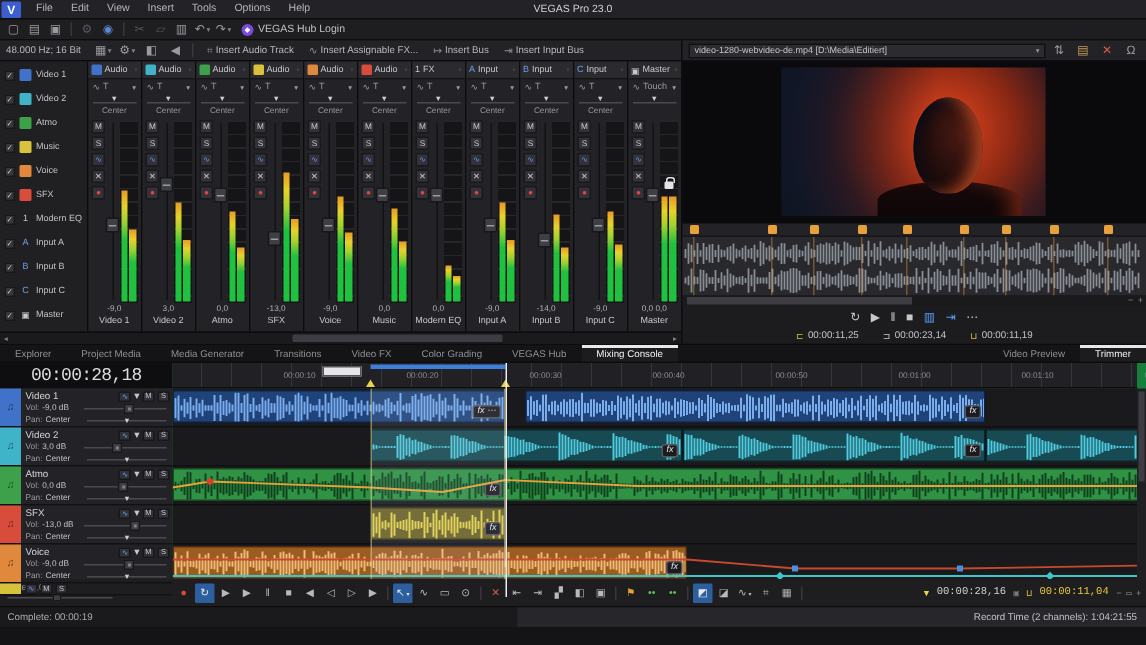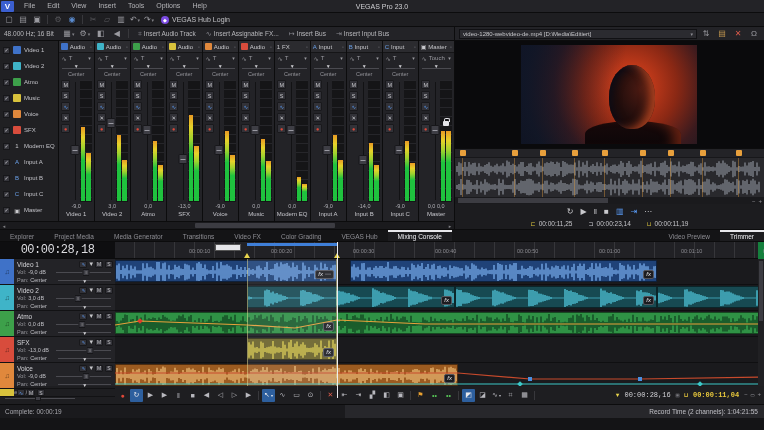--- a/index.html
+++ b/index.html
@@ -157,21 +157,21 @@
   .rategrp{width:112px;font-size:6px;color:#9a9aa0;padding-left:2px;}
   .rateslider{position:relative;height:5px;margin-top:1px;width:70px;}
   .rateslider .line{position:absolute;left:0;right:0;top:2px;height:1px;background:#4a4a50;}
   .rateslider .hd{position:absolute;left:30px;top:0;width:6px;height:5px;background:#3e3e45;border:1px solid #17171a;}
   .tbtn{min-width:13px;height:13px;display:flex;align-items:center;justify-content:center;color:#b8b8be;
         font-size:7px;border-radius:1px;position:relative;}
   .tbtn.active{background:#2d5f9e;color:#e8e8ec;}
   .tbtn .dd{font-size:4px;margin-left:1px;}
   .tr-right{margin-left:auto;display:flex;align-items:center;gap:5px;font-size:7px;color:#d0d0d4;
             font-family:"Liberation Mono",monospace;}
-  .tr-right .yellow{color:#e8c83c;font-weight:bold;}
+  .tr-right .yellow{color:#e8c83c;}
   .pinico{color:#e8d44c;font-size:6px;}
 
   
   .statusbar{height:13px;background:#1a1a1d;position:relative;font-size:6.5px;color:#a8a8ae;}
   .st-left{position:absolute;left:5px;top:3px;}
   .st-right{position:absolute;left:345px;right:0;top:0;bottom:0;background:#27272b;display:flex;
             align-items:center;justify-content:flex-end;padding-right:6px;color:#c0c0c6;}
 </style>
 </head>
 <body>

